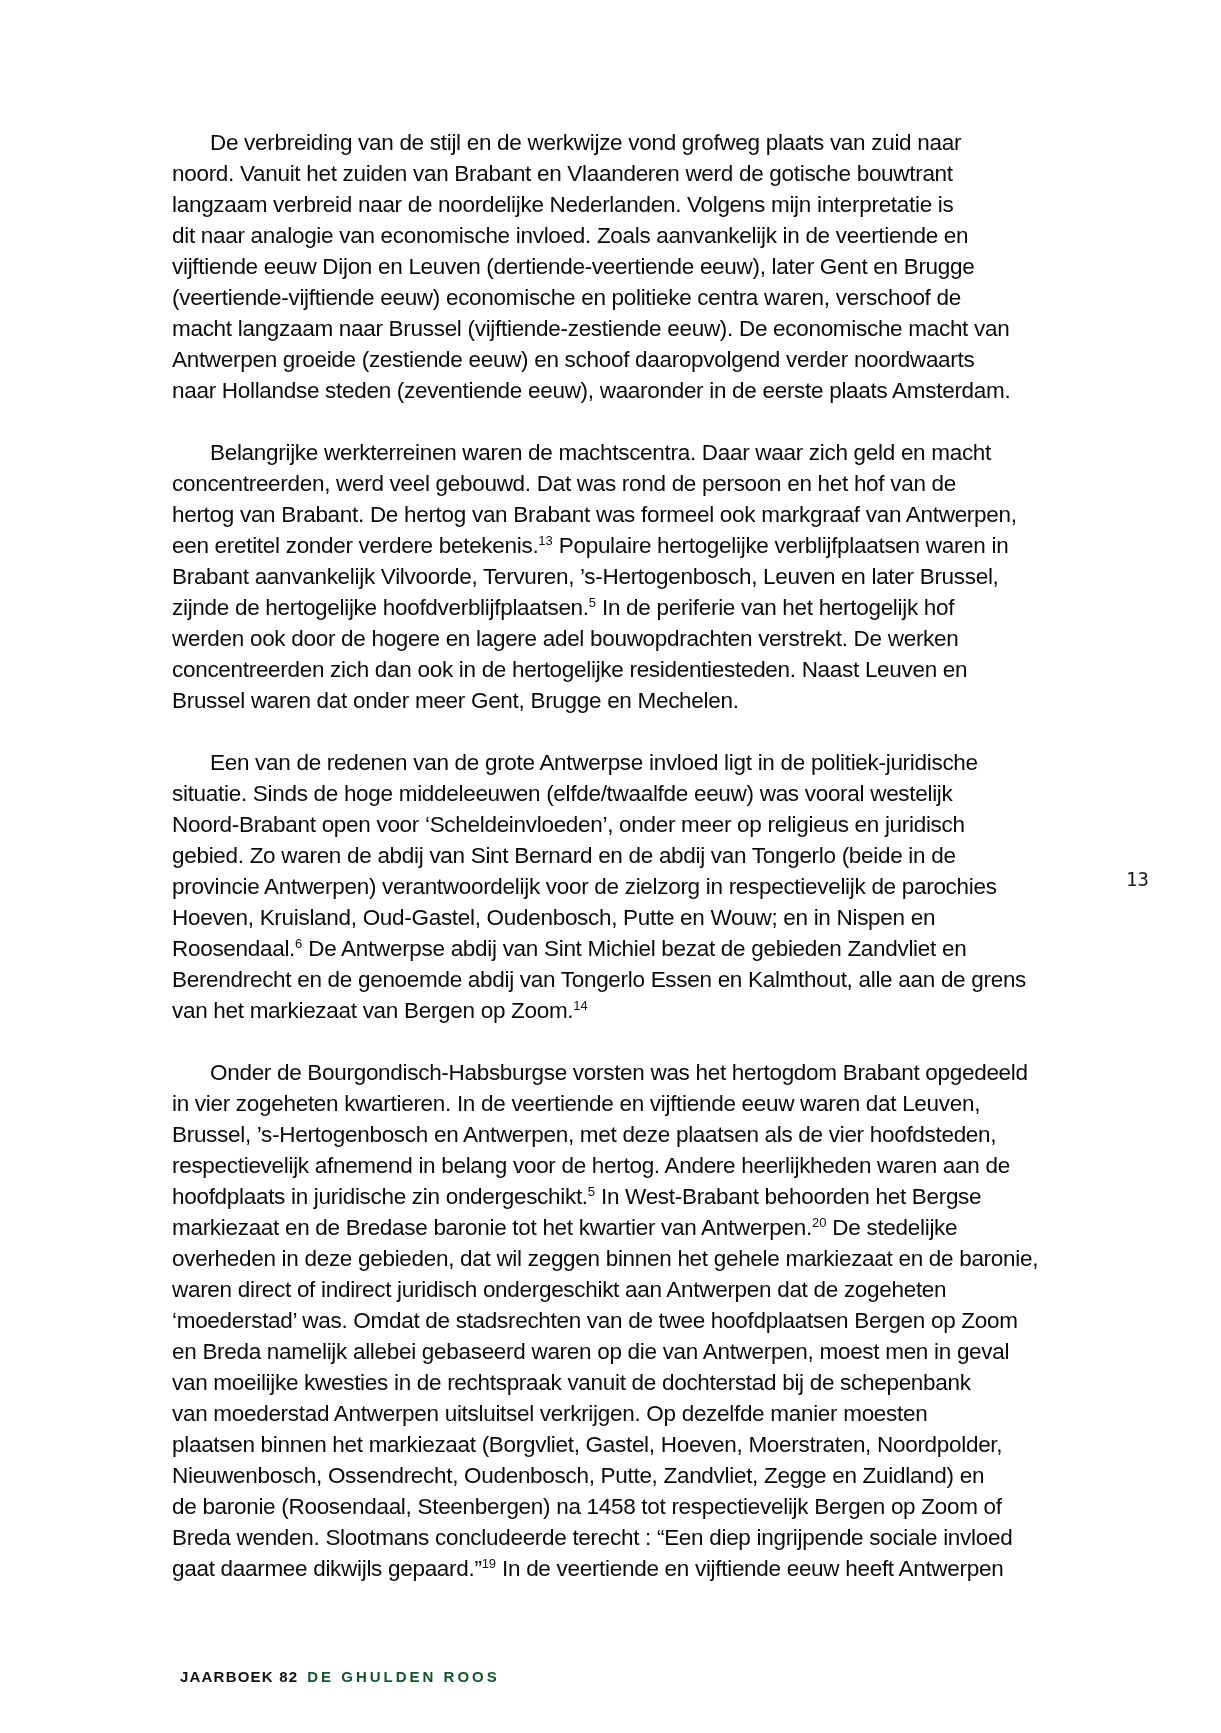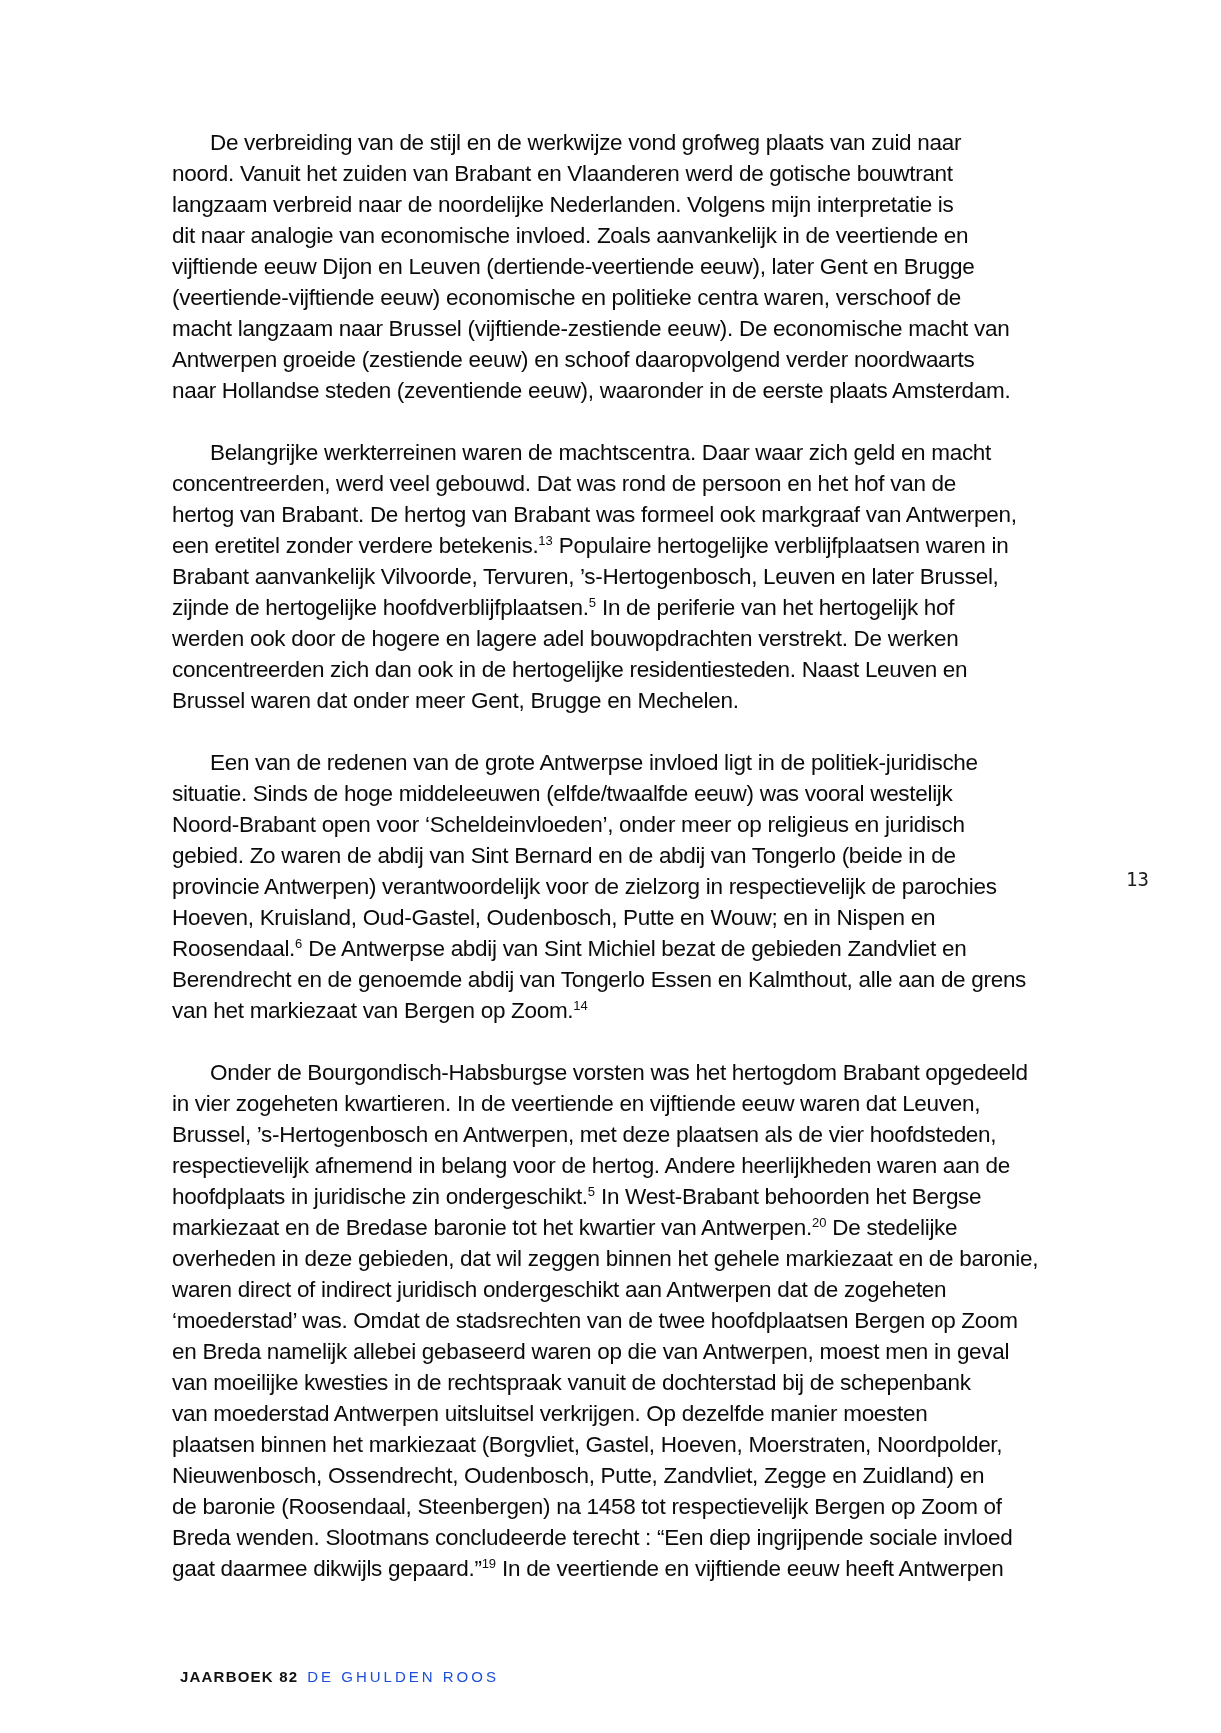--- a/index.html
+++ b/index.html
@@ -60,24 +60,24 @@
     line-height: 18px;
     white-space: nowrap;
     color: #111111;
   }
   .footer .journal {
     font-weight: bold;
     letter-spacing: 1.2px;
     margin-left: 8px;
   }
   .footer .series {
-    font-weight: normal;
+    font-weight: bold;
     letter-spacing: 3px;
     margin-left: 9px;
-    color: #1d4ed8;
+    color: #14532d;
   }
 </style>
 </head>
 <body>
 
 <div class="page">
 
   <main class="article">
       <p>De verbreiding van de stijl en de werkwijze vond grofweg plaats van zuid naar
 noord. Vanuit het zuiden van Brabant en Vlaanderen werd de gotische bouwtrant

